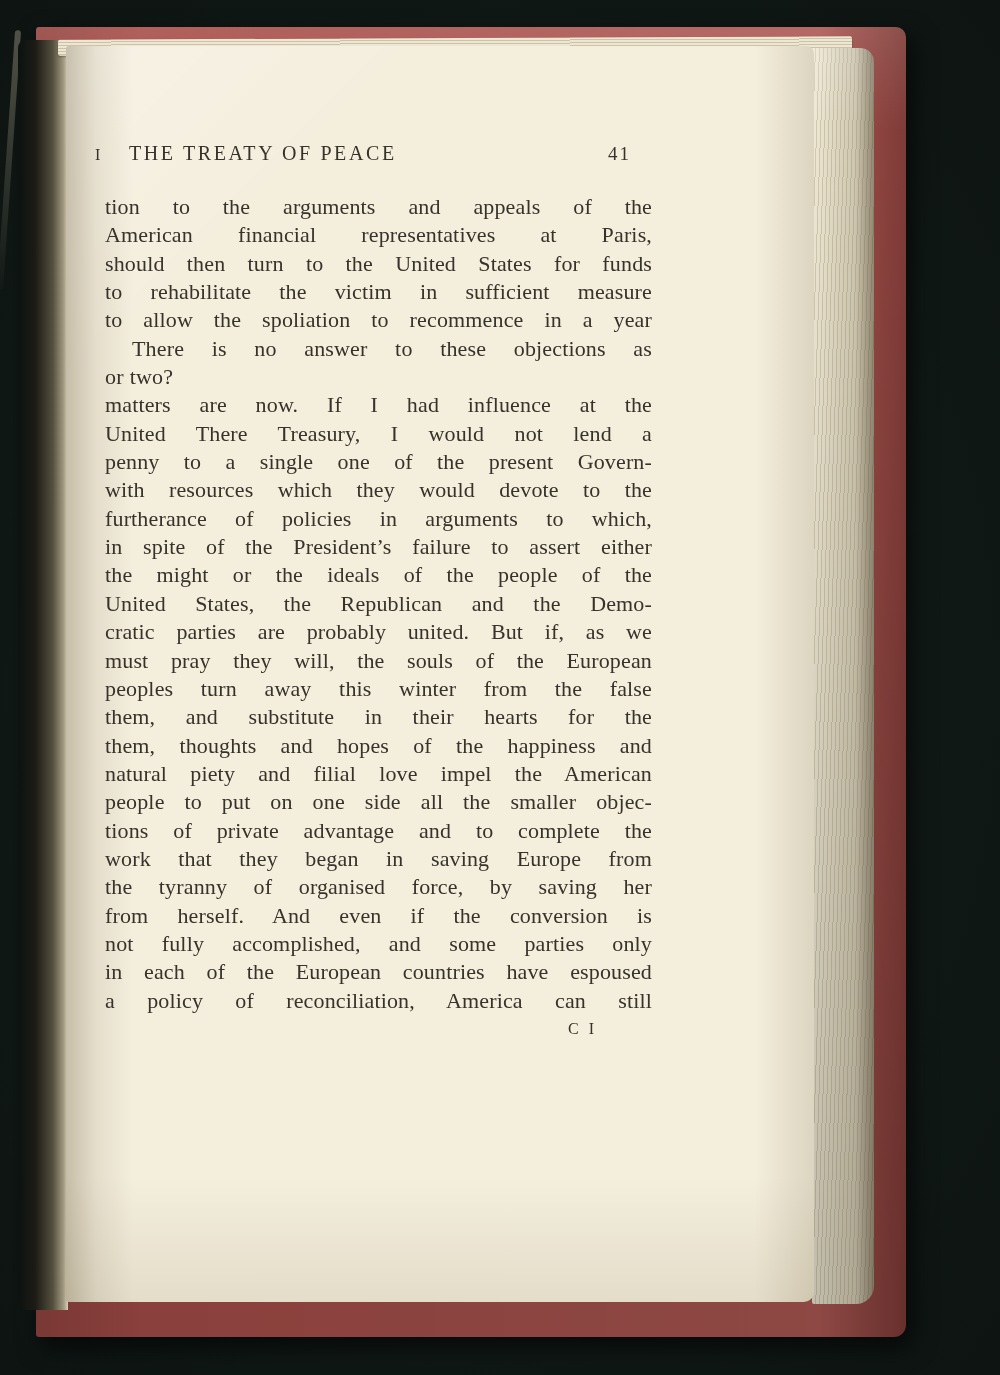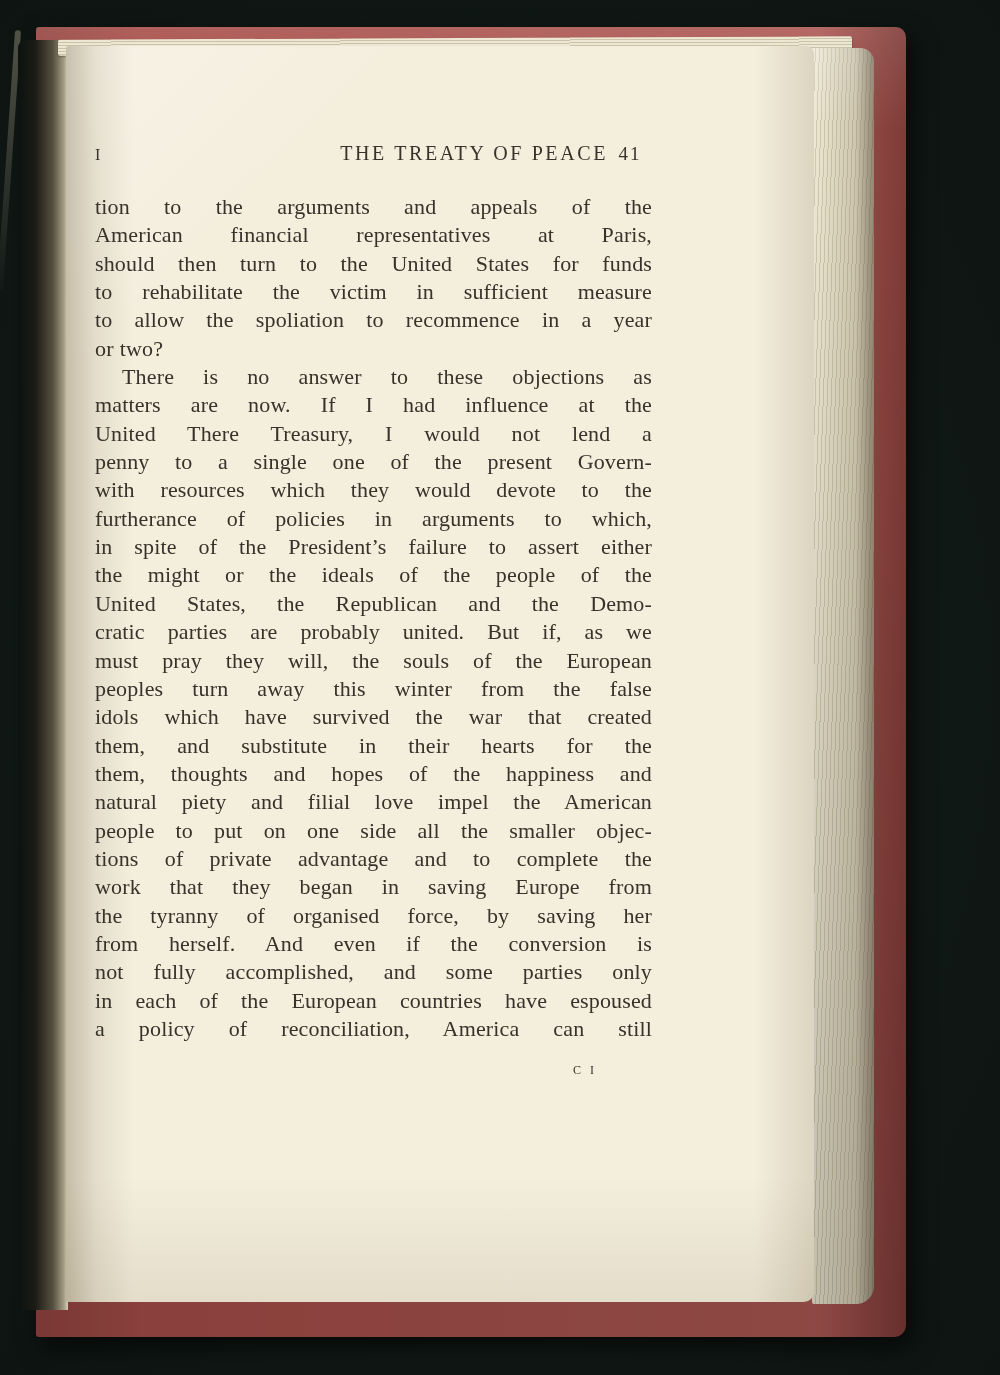--- a/index.html
+++ b/index.html
@@ -60,34 +60,35 @@
     border-radius:3px 8px 10px 3px;
   }
   .text-block{
     position:absolute;left:29px;top:96px;width:557px;
     color:var(--ink,#37322a);
   }
   .header{
     display:flex;align-items:baseline;height:30px;margin-bottom:21px;
   }
   .sec{width:34px;font-size:16px;letter-spacing:1px;}
-  .title{flex:1;text-align:right;font-size:20px;letter-spacing:2.6px;}
-  .pnum{width:44px;text-align:center;font-size:19px;letter-spacing:2px;}
+  .title{flex:1;text-align:left;font-size:20px;letter-spacing:2.6px;}
+  .pnum{width:44px;text-align:left;font-size:19px;letter-spacing:2px;}
   .body{font-size:22px;}
   .line{
     line-height:28.35px;height:28.35px;
     text-align:justify;text-align-last:justify;
     letter-spacing:.15px;word-spacing:.5px;
     white-space:normal;
+    margin-left:10px;
   }
   .line.no-just{text-align:left;text-align-last:left;}
   .line.indent{text-indent:27px;}
   .sig{
-    margin-top:20px;text-align:right;padding-right:55px;
-    font-size:12px;letter-spacing:3px;
+    margin-top:5px;text-align:right;padding-right:55px;
+    font-size:16px;letter-spacing:3px;
   }
   
   .stray-edge{
     position:absolute;left:6px;top:30px;width:6px;height:260px;
     background:linear-gradient(to bottom, rgba(210,200,170,.35), rgba(210,200,170,.02));
     transform:rotate(4deg);border-radius:4px;
   }
 </style>
 </head>
 <body>
@@ -105,34 +106,33 @@
           <span class="sec">I</span>
           <span class="title">THE TREATY OF PEACE</span>
           <span class="pnum">41</span>
         </div>
         <div class="body">
             <div class="line">tion to the arguments and appeals of the</div>
             <div class="line">American financial representatives at Paris,</div>
             <div class="line">should then turn to the United States for funds</div>
             <div class="line">to rehabilitate the victim in sufficient measure</div>
             <div class="line">to allow the spoliation to recommence in a year</div>
+            <div class="line indent">There is no answer to these objections as</div>
             <div class="line no-just">or two?</div>
-            <div class="line indent">There is no answer to these objections as</div>
             <div class="line">matters are now.  If I had influence at the</div>
             <div class="line">United There Treasury, I would not lend a</div>
             <div class="line">penny to a single one of the present Govern-</div>
             <div class="line">with resources which they would devote to the</div>
             <div class="line">furtherance of policies in arguments to which,</div>
             <div class="line">in spite of the President’s failure to assert either</div>
             <div class="line">the might or the ideals of the people of the</div>
             <div class="line">United States, the Republican and the Demo-</div>
             <div class="line">cratic parties are probably united.  But if, as we</div>
             <div class="line">must pray they will, the souls of the European</div>
             <div class="line">peoples turn away this winter from the false</div>
-            <div class="line">idols which have survived the war that created</div>
             <div class="line">them, and substitute in their hearts for the</div>
             <div class="line">them, thoughts and hopes of the happiness and</div>
             <div class="line">natural piety and filial love impel the American</div>
             <div class="line">people to put on one side all the smaller objec-</div>
             <div class="line">tions of private advantage and to complete the</div>
             <div class="line">work that they began in saving Europe from</div>
             <div class="line">the tyranny of organised force, by saving her</div>
             <div class="line">from herself.  And even if the conversion is</div>
             <div class="line">not fully accomplished, and some parties only</div>
             <div class="line">in each of the European countries have espoused</div>

